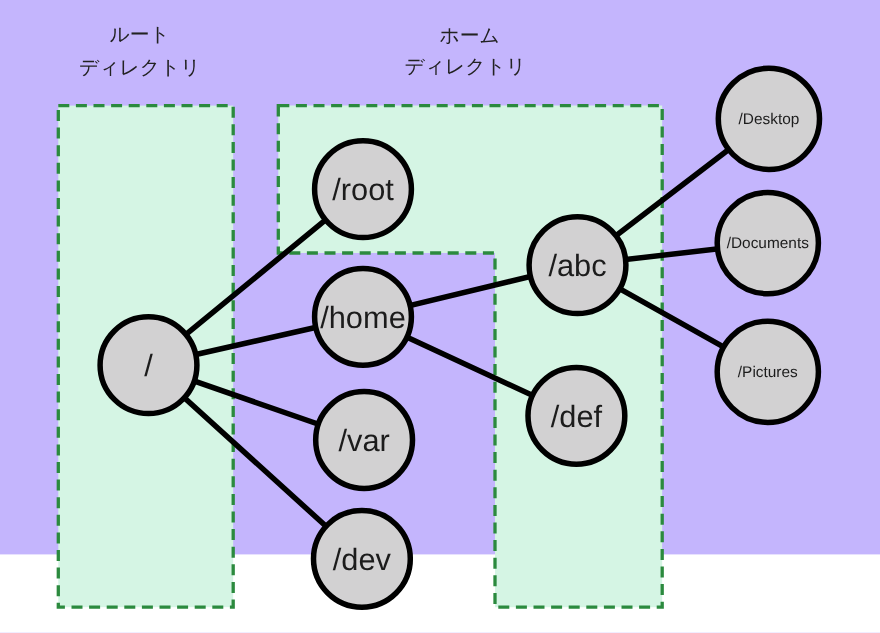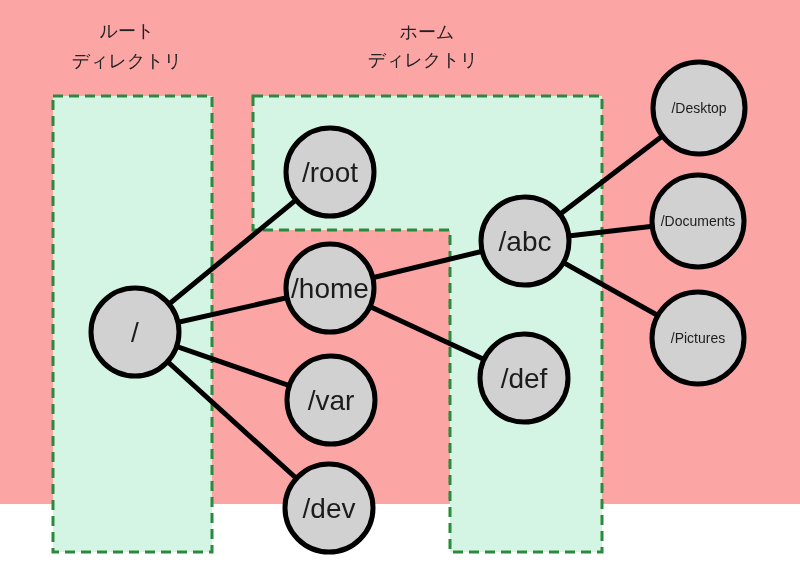--- a/index.html
+++ b/index.html
@@ -8,21 +8,21 @@
     background: #ffffff;
     width: 800px;
     height: 575px;
     overflow: hidden;
     font-family: "Liberation Sans", "DejaVu Sans", sans-serif;
   }
   .stage {
     position: relative;
     width: 800px;
     height: 504px;
-    background: #fca5a5;
+    background: #c4b5fd;
   }
   svg { display: block; }
   .region {
     fill: #d5f5e4;
     stroke: #2b8a3e;
     stroke-width: 3;
     stroke-dasharray: 10 6;
   }
   .edge {
     stroke: #000000;

